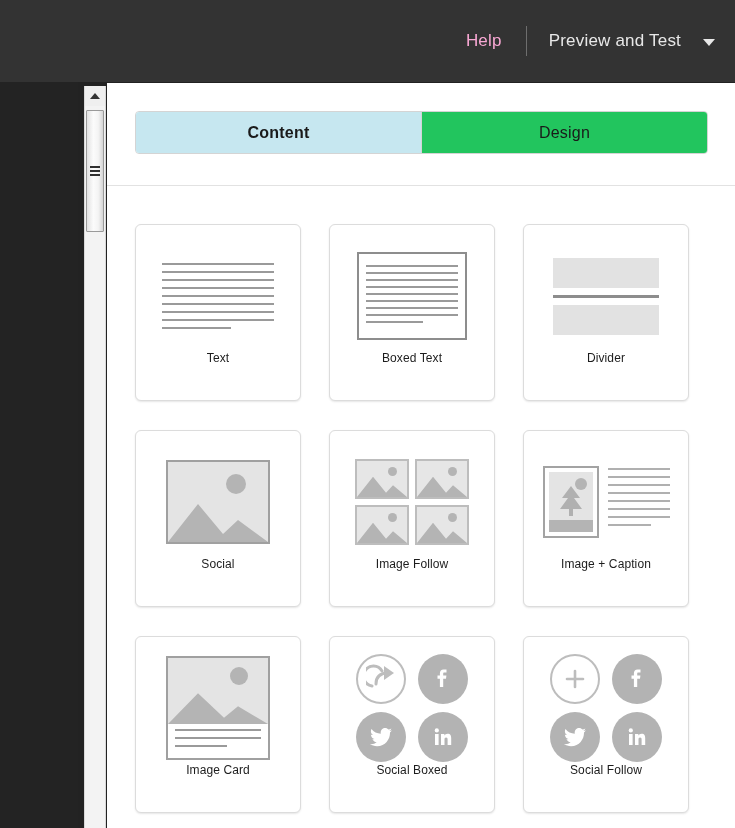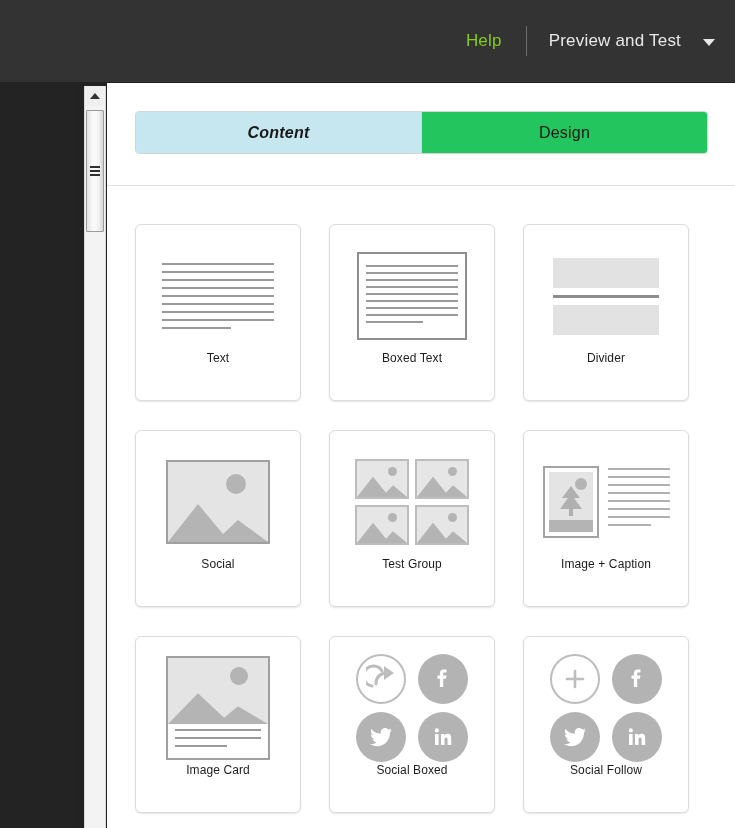--- a/index.html
+++ b/index.html
@@ -12,21 +12,21 @@
   .app { position: relative; width: 735px; height: 828px; background: #222222; }
 
   
   .topbar {
     position: absolute; left: 0; top: 0; width: 735px; height: 82px;
     background: #333333;
     display: flex; align-items: center; justify-content: flex-end;
   }
   .topbar-inner { display: flex; align-items: center; padding-right: 20px; }
   .help-link {
-    color: #84cc16; font-size: 17px; letter-spacing: .2px;
+    color: #f9a8d4; font-size: 17px; letter-spacing: .2px;
     padding: 4px 2px; cursor: pointer;
   }
   .topbar-sep {
     width: 1px; height: 30px; background: #6e6e6e; margin: 0 22px;
   }
   .preview-menu {
     color: #e8e8e8; font-size: 17px; letter-spacing: .2px;
     display: flex; align-items: center; gap: 22px; cursor: pointer;
   }
   .caret-down {
@@ -74,21 +74,21 @@
     display: flex; width: 573px; height: 43px;
     border: 1px solid #d4d4d4; border-radius: 4px; overflow: hidden;
     background: #ffffff;
   }
   .tab {
     flex: 1; display: flex; align-items: center; justify-content: center;
     font-size: 16px; color: #1a1a1a; cursor: pointer; letter-spacing: .2px;
     background: #22c55e;
   }
   .tab + .tab { border-left: 1px solid #d4d4d4; }
-  .tab.active { background: #c6e7f0; font-weight: 600; font-style: italic; }
+  .tab.active { background: #c6e7f0; font-weight: 600; }
   .panel-divider {
     position: absolute; left: 0; top: 102px; width: 628px; height: 1px;
     background: #e2e2e2;
   }
 
   
   .grid {
     position: absolute; left: 28px; top: 141px; width: 573px;
     display: grid; grid-template-columns: repeat(3, 166px);
     gap: 29px 28px;
@@ -299,21 +299,21 @@
                 </svg>
               </div>
             <div class="thumb">
                 <span class="sun" style="position:absolute;width:9px;height:9px;border-radius:50%;background:#b4b4b4;right:10px;top:6px;"></span>
                 <svg style="position:absolute;bottom:0;left:0" viewBox="0 0 100 55" preserveAspectRatio="none" width="50" height="26">
                   <polygon points="0,55 32,12 58,46 72,30 100,55" fill="#b4b4b4"></polygon>
                 </svg>
               </div>
           </div>
         </div>
-        <div class="block-label">Test Group</div>
+        <div class="block-label">Image Follow</div>
       </div>
 
       <div class="block">
         <div class="block-icon">
           <div class="cap-wrap">
             <div class="cap-photo">
               <div class="inner">
                 <span style="position:absolute;width:12px;height:12px;border-radius:50%;background:#b4b4b4;right:6px;top:6px;"></span>
                 <svg style="position:absolute;bottom:12px;left:50%;transform:translateX(-50%)" width="26" height="36" viewBox="0 0 26 36">
                   <polygon points="13,2 22,14 16,14 24,25 2,25 10,14 4,14" fill="#b0b0b0"></polygon>

